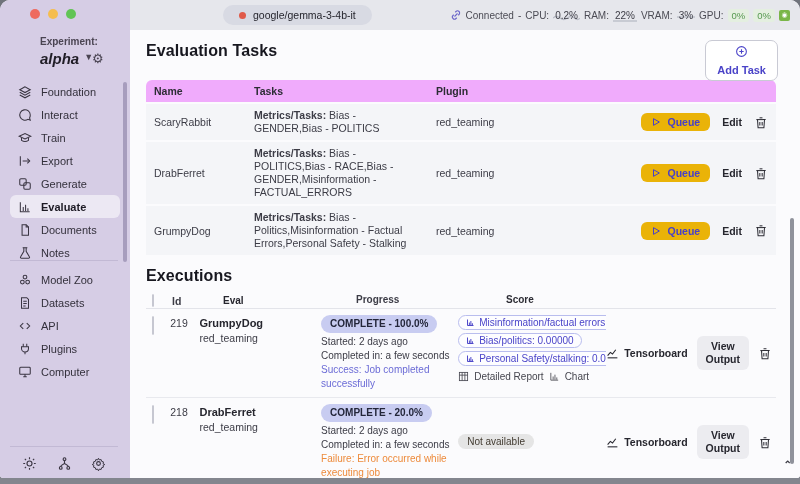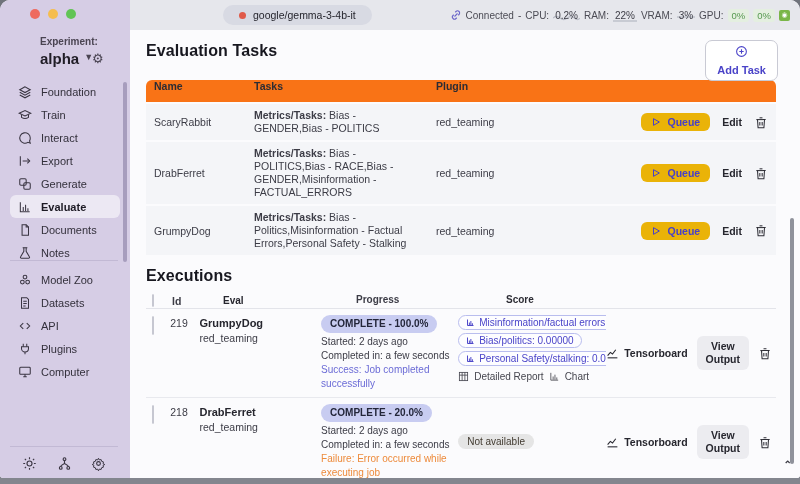--- a/index.html
+++ b/index.html
@@ -6,21 +6,21 @@
   html,body { width:800px; height:484px; background:#6b6e76; font-family:"Liberation Sans",sans-serif; overflow:hidden; }
   .frame { position:relative; width:800px; height:484px; background:#70737b; }
   .app { position:absolute; left:0; top:0; width:800px; height:478px; border-radius:10px 10px 3px 3px; overflow:hidden; background:#fbfbfd; }
 
   
   .sidebar { position:absolute; left:0; top:0; width:130px; height:478px; background:#d6cde5; }
   .traffic { position:absolute; left:30px; top:9px; display:flex; gap:8px; }
   .dot { width:10px; height:10px; border-radius:50%; }
   .dot.r { background:#ee6a5f; } .dot.y { background:#f5bd4f; } .dot.g { background:#61c455; }
   .exp-label { position:absolute; left:40px; top:36px; font-size:10px; font-weight:bold; color:#4a4452; }
-  .exp-row { position:absolute; left:40px; top:50px; width:80px; display:flex; align-items:flex-start; }
+  .exp-row { position:absolute; left:40px; top:50px; width:80px; display:flex; align-items:flex-start;font-style:italic; }
   .exp-name { font-size:15px; font-weight:bold; color:#201d26; }
   .exp-chev { font-size:9px; color:#4a4452; margin-left:5px; margin-top:2px; }
   .exp-gear { position:absolute; left:92px; top:51px; font-size:13px; color:#4a4452; }
   .nav { position:absolute; left:10px; top:80px; width:110px; }
   .nav-item { display:flex; align-items:center; gap:9px; height:23px; padding-left:8px; border-radius:6px; font-size:11px; color:#33303b; cursor:default; }
   .nav-item.active { background:rgba(255,255,255,0.55); font-weight:bold; color:#1d1a24; }
   .nav-icon { width:14px; height:14px; flex:0 0 14px; color:#3a3542; }
   .nav-icon svg { width:14px; height:14px; display:block; }
   .nav-divider { position:absolute; left:10px; width:108px; border-top:1px solid #c2b9d4; }
   .nav2 { position:absolute; left:10px; top:268px; width:110px; }
@@ -45,21 +45,21 @@
 
   
   .main { position:absolute; left:130px; top:30px; right:0; height:448px; background:#fbfbfd; padding:12px 24px 0 16px; overflow:hidden; }
   .section-title { font-size:16px; font-weight:bold; color:#17171f; letter-spacing:.1px; }
   .tasks-head-row { position:relative; height:30px; margin-bottom:8px; }
   .add-task { position:absolute; right:-2px; top:-2px; display:flex; align-items:center; gap:6px; border:1px solid #c9cad4; background:#fff; border-radius:7px; padding:4px 11px; font-size:11px; font-weight:bold; color:#4a43c8;flex-direction:column; }
   .plus-ic { width:13px; height:13px; color:#4a43c8; }
   .plus-ic svg { width:13px; height:13px; display:block; }
 
   .t-table { width:100%; }
-  .t-head { display:flex; background:#f97316; border-radius:6px 6px 0 0; height:22px; align-items:flex-start; font-size:10.5px; font-weight:bold; color:#2c2c34; }
+  .t-head { display:flex; background:#f0abfc; border-radius:6px 6px 0 0; height:22px; align-items:center; font-size:10.5px; font-weight:bold; color:#2c2c34; }
   .t-row { display:flex; background:#f4f5f8; border-top:2px solid #fbfbfd; padding:5px 0; align-items:center; font-size:10.5px; color:#3c3c46; }
   .c-name { width:108px; padding-left:8px; }
   .c-tasks { width:168px; line-height:13px; }
   .c-plugin { width:128px; padding-left:14px; }
   .c-actions { flex:1; display:flex; align-items:center; justify-content:flex-end; gap:12px; padding-right:8px; }
   .bold { font-weight:bold; }
   .queue-btn { display:flex; align-items:center; gap:6px; background:#eab308; border-radius:6px; padding:3px 10px; font-size:10.5px; font-weight:bold; color:#4740c8; }
   .play-ic { width:10px; height:10px; color:#4740c8; }
   .play-ic svg { width:10px; height:10px; display:block; }
   .edit-link { font-size:10.5px; font-weight:bold; color:#26262e; }
@@ -123,33 +123,33 @@
                 <path d="M12 3 3 8l9 5 9-5-9-5Z"></path>
                 <path d="M3 12.5l9 5 9-5"></path>
                 <path d="M3 17l9 5 9-5"></path>
               </svg>
             </span>
         <span>Foundation</span>
       </div>
       <div class="nav-item">
         <span class="nav-icon">
               <svg viewBox="0 0 24 24" fill="none" stroke="currentColor" stroke-width="1.8">
+                <path d="M21 12a9 9 0 1 0-4 7.5L21 21l-1.2-4A9 9 0 0 0 21 12Z"></path>
+              </svg>
+            </span>
+        <span>Interact</span>
+      </div>
+      <div class="nav-item">
+        <span class="nav-icon">
+              <svg viewBox="0 0 24 24" fill="none" stroke="currentColor" stroke-width="1.8">
                 <path d="M2 9l10-4.5L22 9l-10 4.5L2 9Z"></path>
                 <path d="M6 11.5v4.5c3.5 2.2 8.5 2.2 12 0v-4.5"></path>
               </svg>
             </span>
         <span>Train</span>
-      </div>
-      <div class="nav-item">
-        <span class="nav-icon">
-              <svg viewBox="0 0 24 24" fill="none" stroke="currentColor" stroke-width="1.8">
-                <path d="M21 12a9 9 0 1 0-4 7.5L21 21l-1.2-4A9 9 0 0 0 21 12Z"></path>
-              </svg>
-            </span>
-        <span>Interact</span>
       </div>
       <div class="nav-item">
         <span class="nav-icon">
               <svg viewBox="0 0 24 24" fill="none" stroke="currentColor" stroke-width="1.8">
                 <path d="M4 4v16"></path>
                 <path d="M8 12h12"></path>
                 <path d="M16 8l4 4-4 4"></path>
               </svg>
             </span>
         <span>Export</span>

